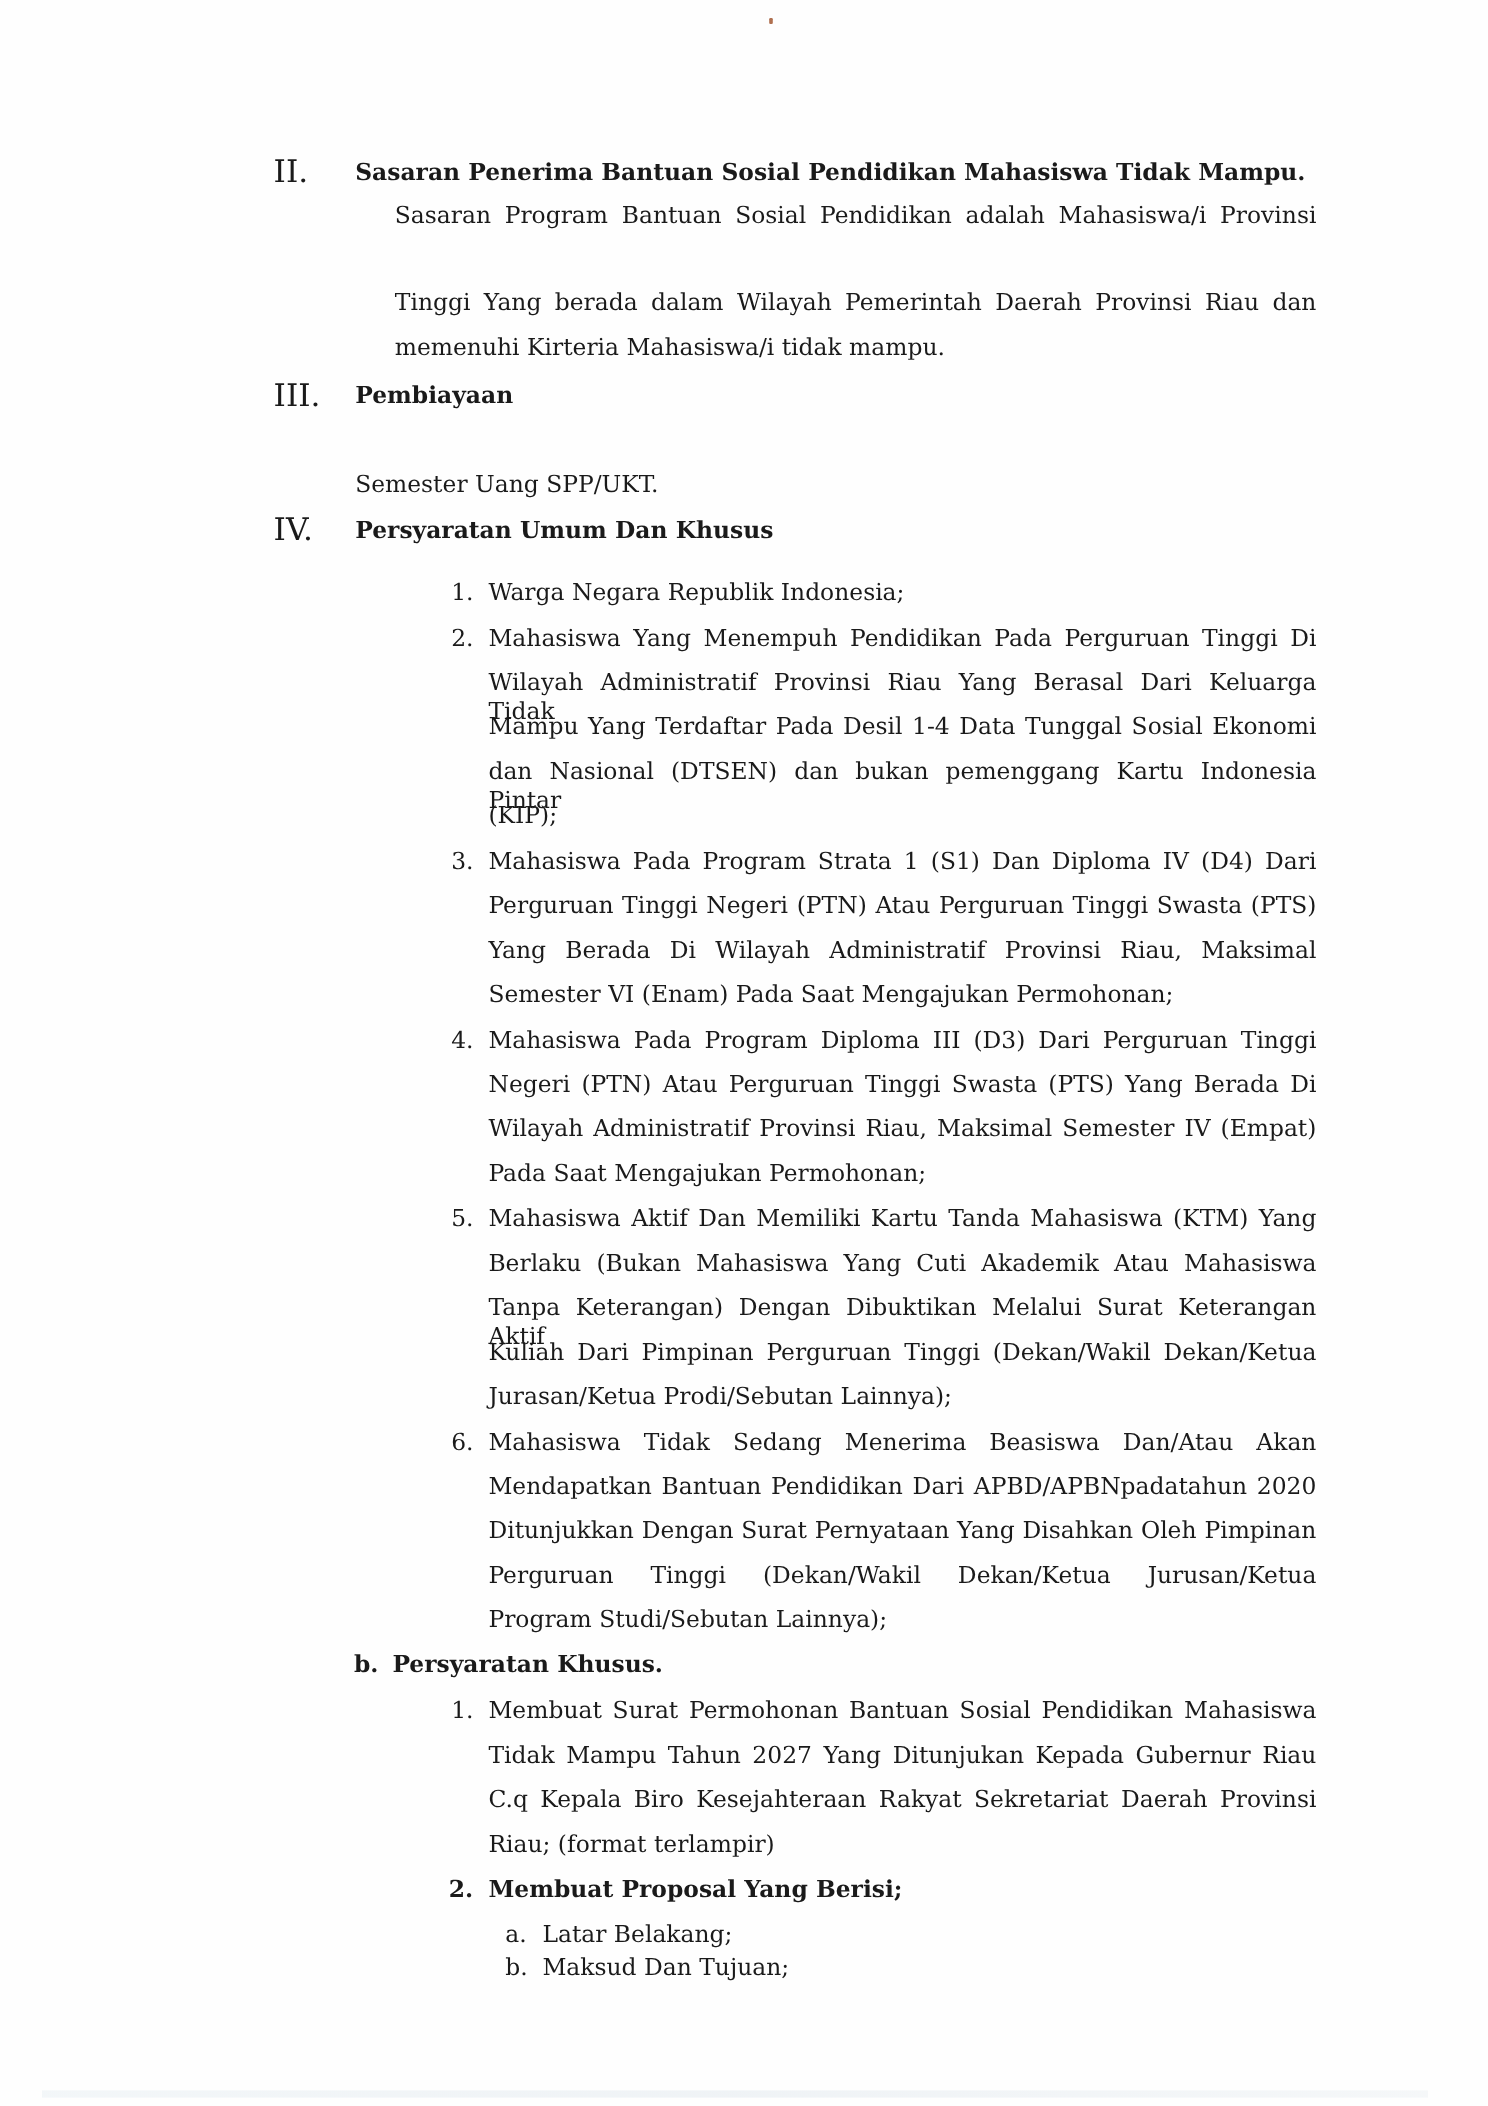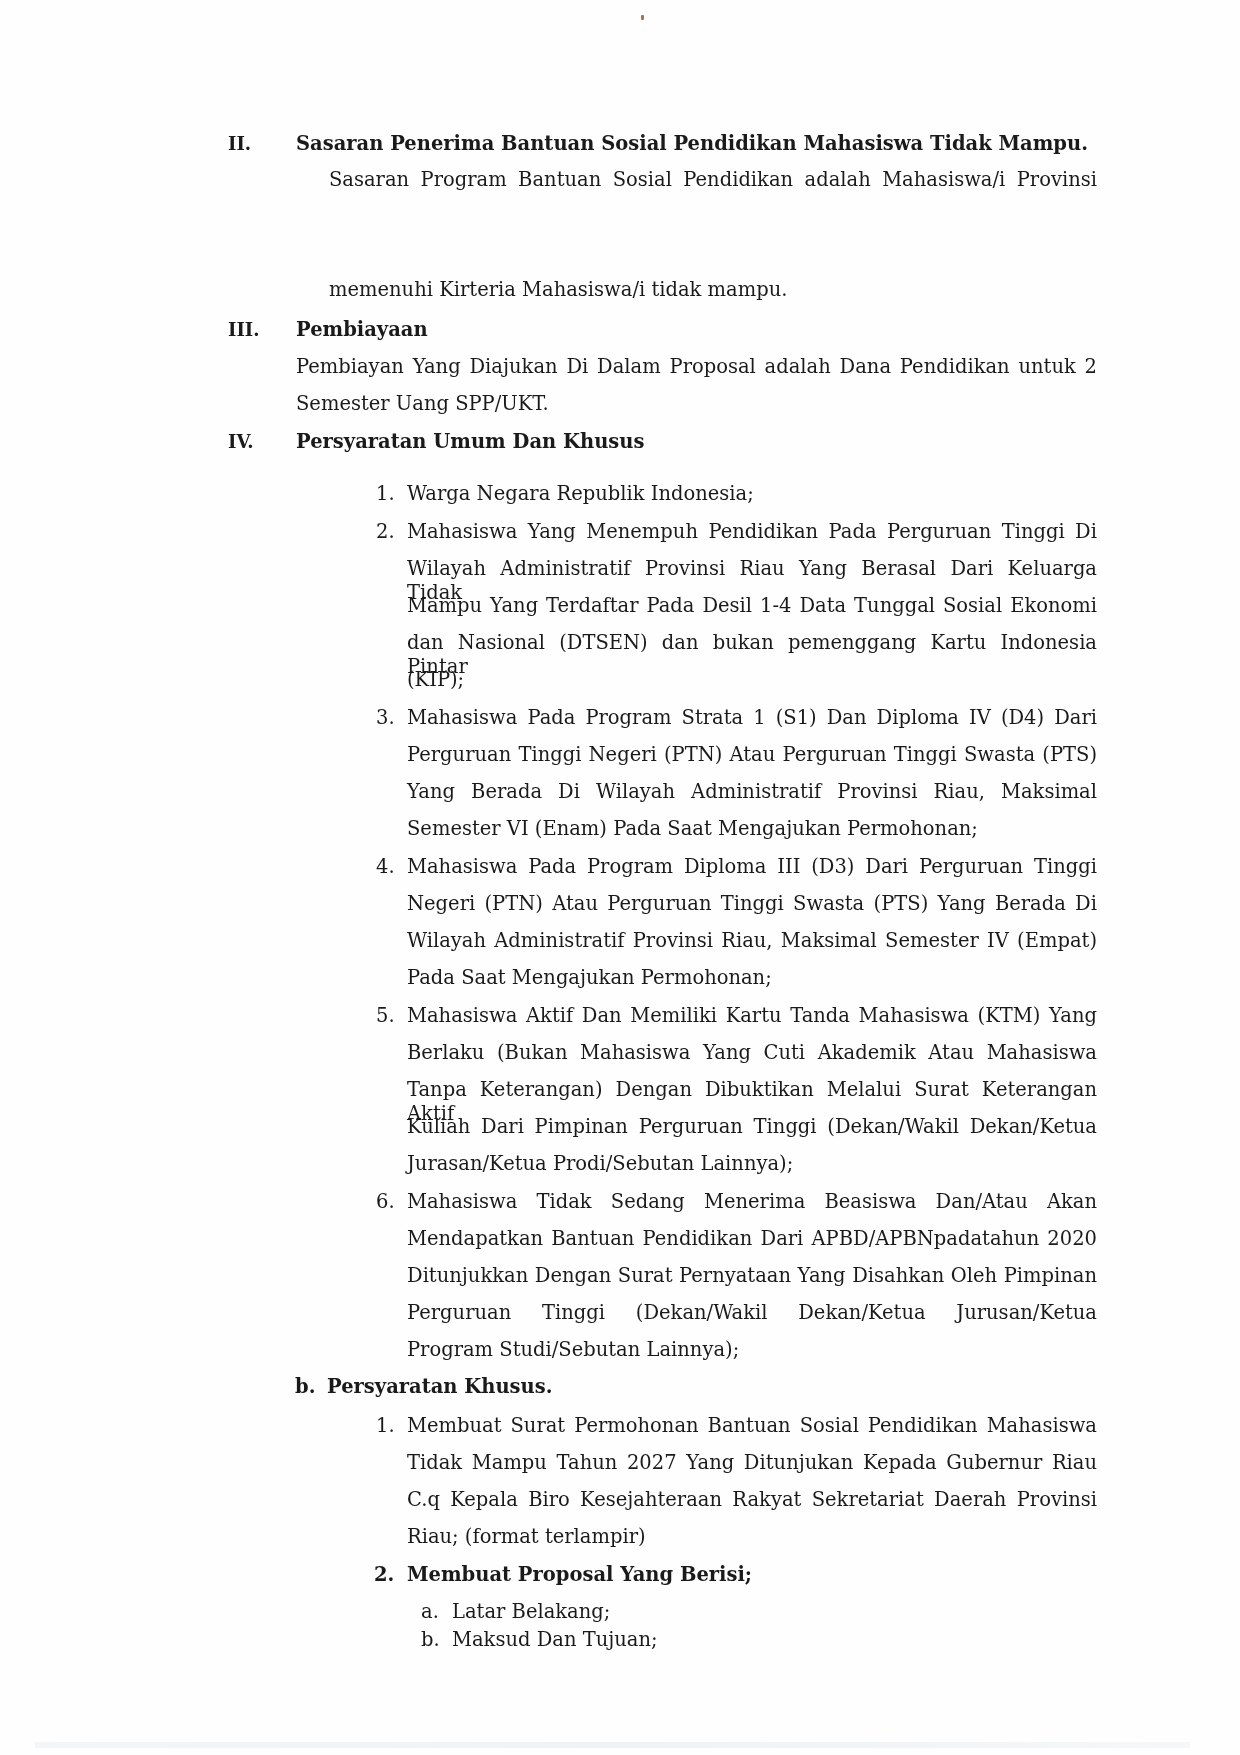--- a/index.html
+++ b/index.html
@@ -5,39 +5,39 @@
     html, body { margin: 0; padding: 0; background: #ffffff; }
     body {
       width: 1240px; height: 1755px; position: relative; overflow: hidden;
       font-family: "DejaVu Serif", "Liberation Serif", serif;
       color: #1a1a1a;
     }
     .page { position: absolute; left: 0; top: 0; width: 1240px; height: 1755px; background: #fefefe; }
     .speck { position: absolute; left: 641px; top: 15px; width: 3px; height: 5px; background: #b07050; border-radius: 1px; }
     .line { position: absolute; font-size: 19.5px; line-height: 24px; white-space: nowrap; }
     .bold { font-weight: bold; }
-    .roman { position: absolute; font-weight: bold; font-size: 18px; line-height: 24px; }
+    .roman { position: absolute; font-weight: normal; font-size: 26px; line-height: 24px; }
     .just { text-align: justify; text-align-last: justify; white-space: normal; }
     .num { position: absolute; font-size: 19.5px; line-height: 24px; }
     .bottom-noise { position: absolute; left: 35px; right: 50px; top: 1742px; height: 6px; background: linear-gradient(90deg, #eef3f6, #e9eef2, #f1f4f6); opacity: 0.7; }
   </style>
 </head>
 <body>
 
 <div class="page">
   <div class="speck"></div>
 
   <div class="roman" style="left:228px; top:132px;">II.</div>
   <div class="line bold" style="left:296px; top:132px;">Sasaran Penerima Bantuan Sosial Pendidikan Mahasiswa Tidak Mampu.</div>
   <div class="line just" style="left:329px; top:168px; width:768px;">Sasaran Program Bantuan Sosial Pendidikan adalah Mahasiswa/i Provinsi</div>
+  <div class="line just" style="left:329px; top:240px; width:768px;">Tinggi Yang berada dalam Wilayah Pemerintah Daerah Provinsi Riau dan</div>
   <div class="line" style="left:329px; top:278px;">memenuhi Kirteria Mahasiswa/i tidak mampu.</div>
 
   <div class="roman" style="left:228px; top:318px;">III.</div>
   <div class="line bold" style="left:296px; top:318px;">Pembiayaan</div>
-  <div class="line just" style="left:296px; top:355px; width:801px;">Pembiayan Yang Diajukan Di Dalam Proposal adalah Dana Pendidikan untuk 2</div>
   <div class="line" style="left:296px; top:392px;">Semester Uang SPP/UKT.</div>
 
   <div class="roman" style="left:228px; top:430px;">IV.</div>
   <div class="line bold" style="left:296px; top:430px;">Persyaratan Umum Dan Khusus</div>
 
   <div>
 
     <div class="num" style="left:376px; top:482px;">1.</div>
     <div class="line" style="left:407px; top:482px;">Warga Negara Republik Indonesia;</div>
 

